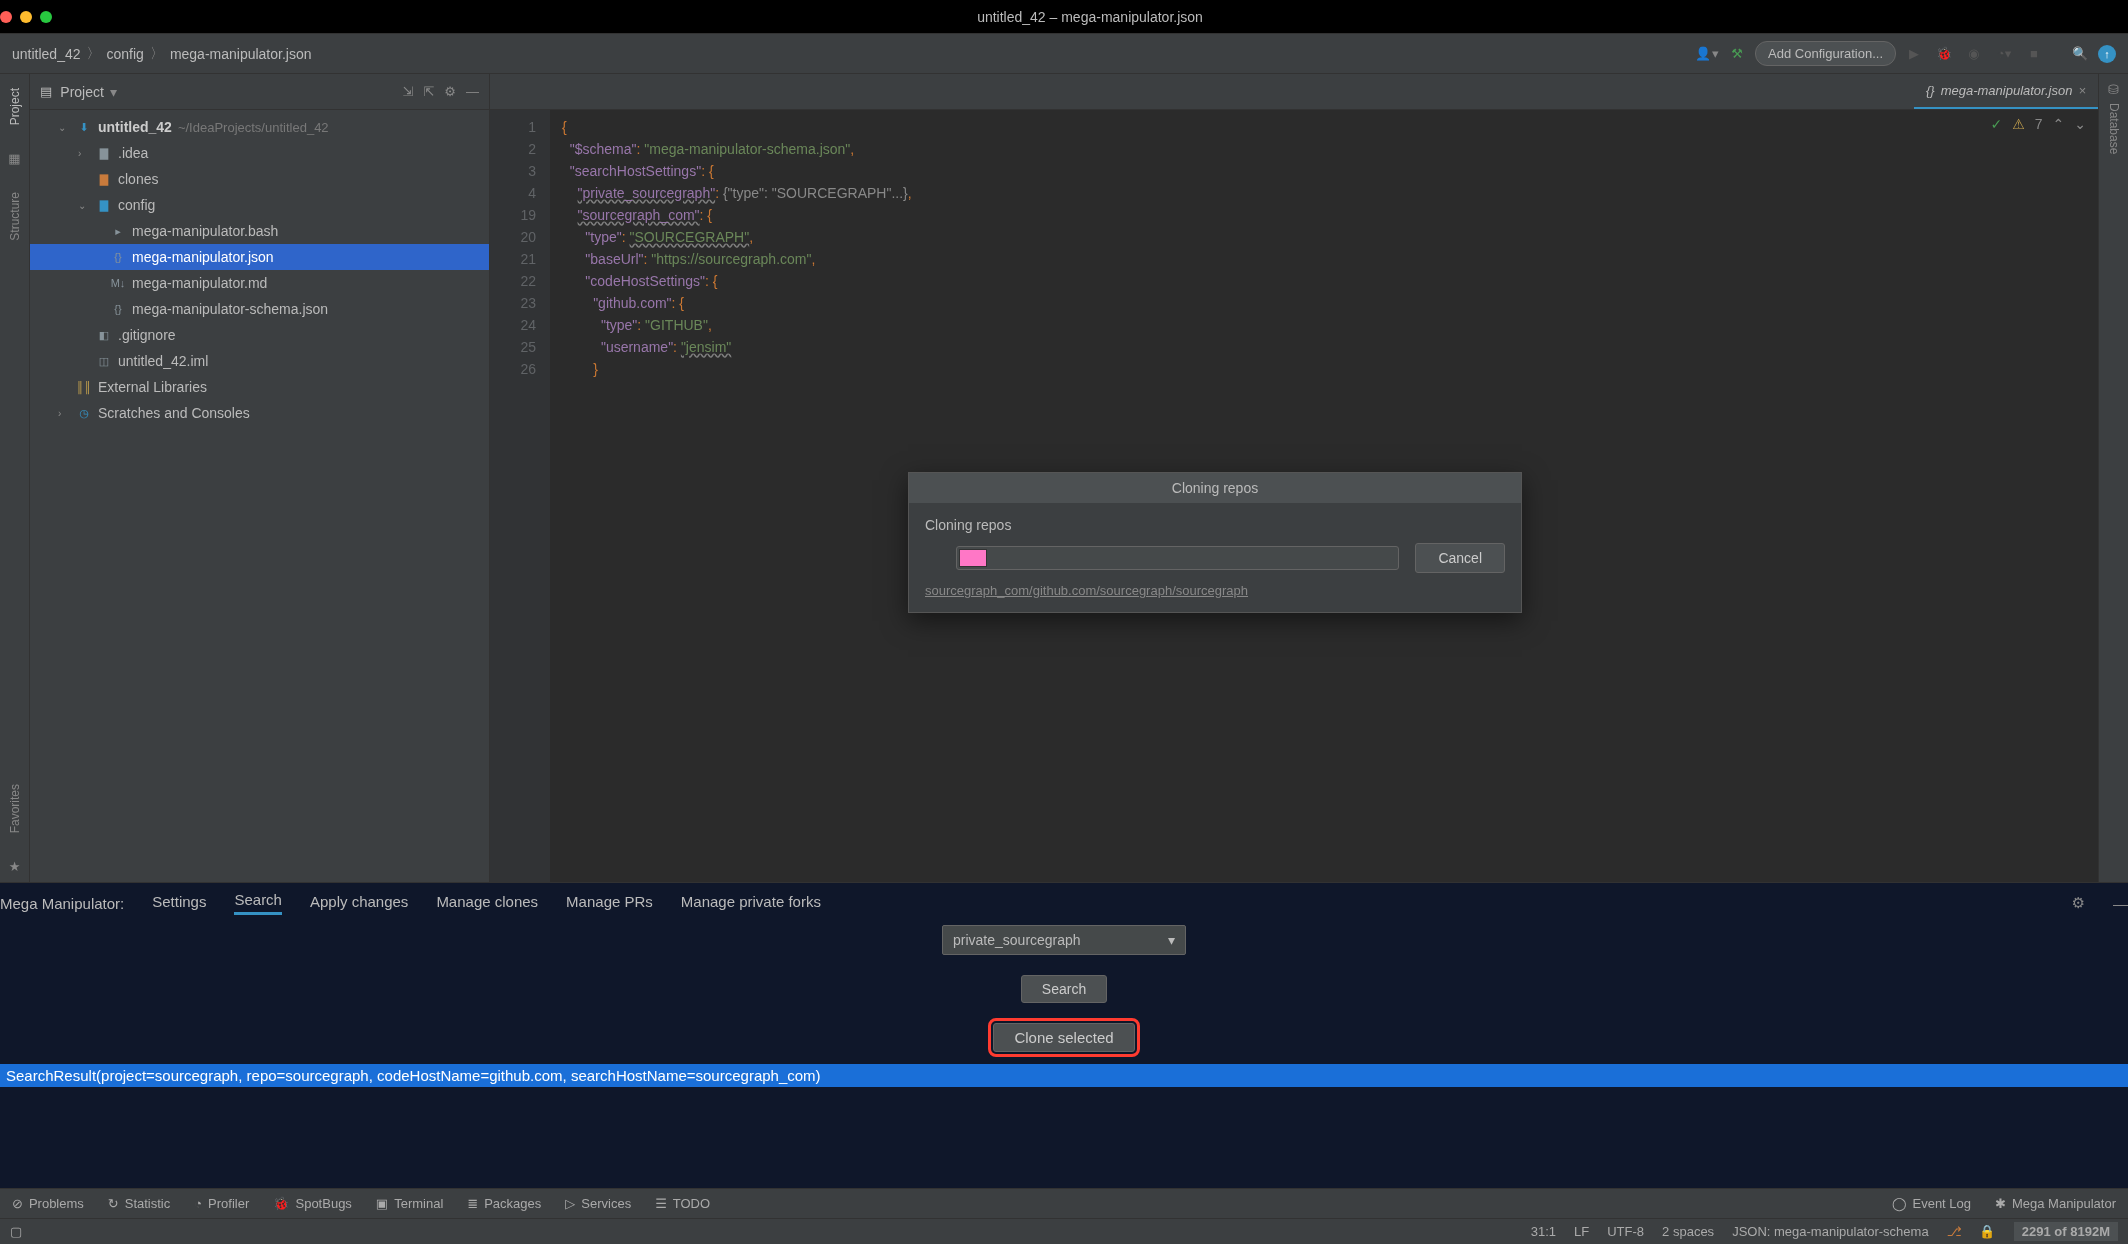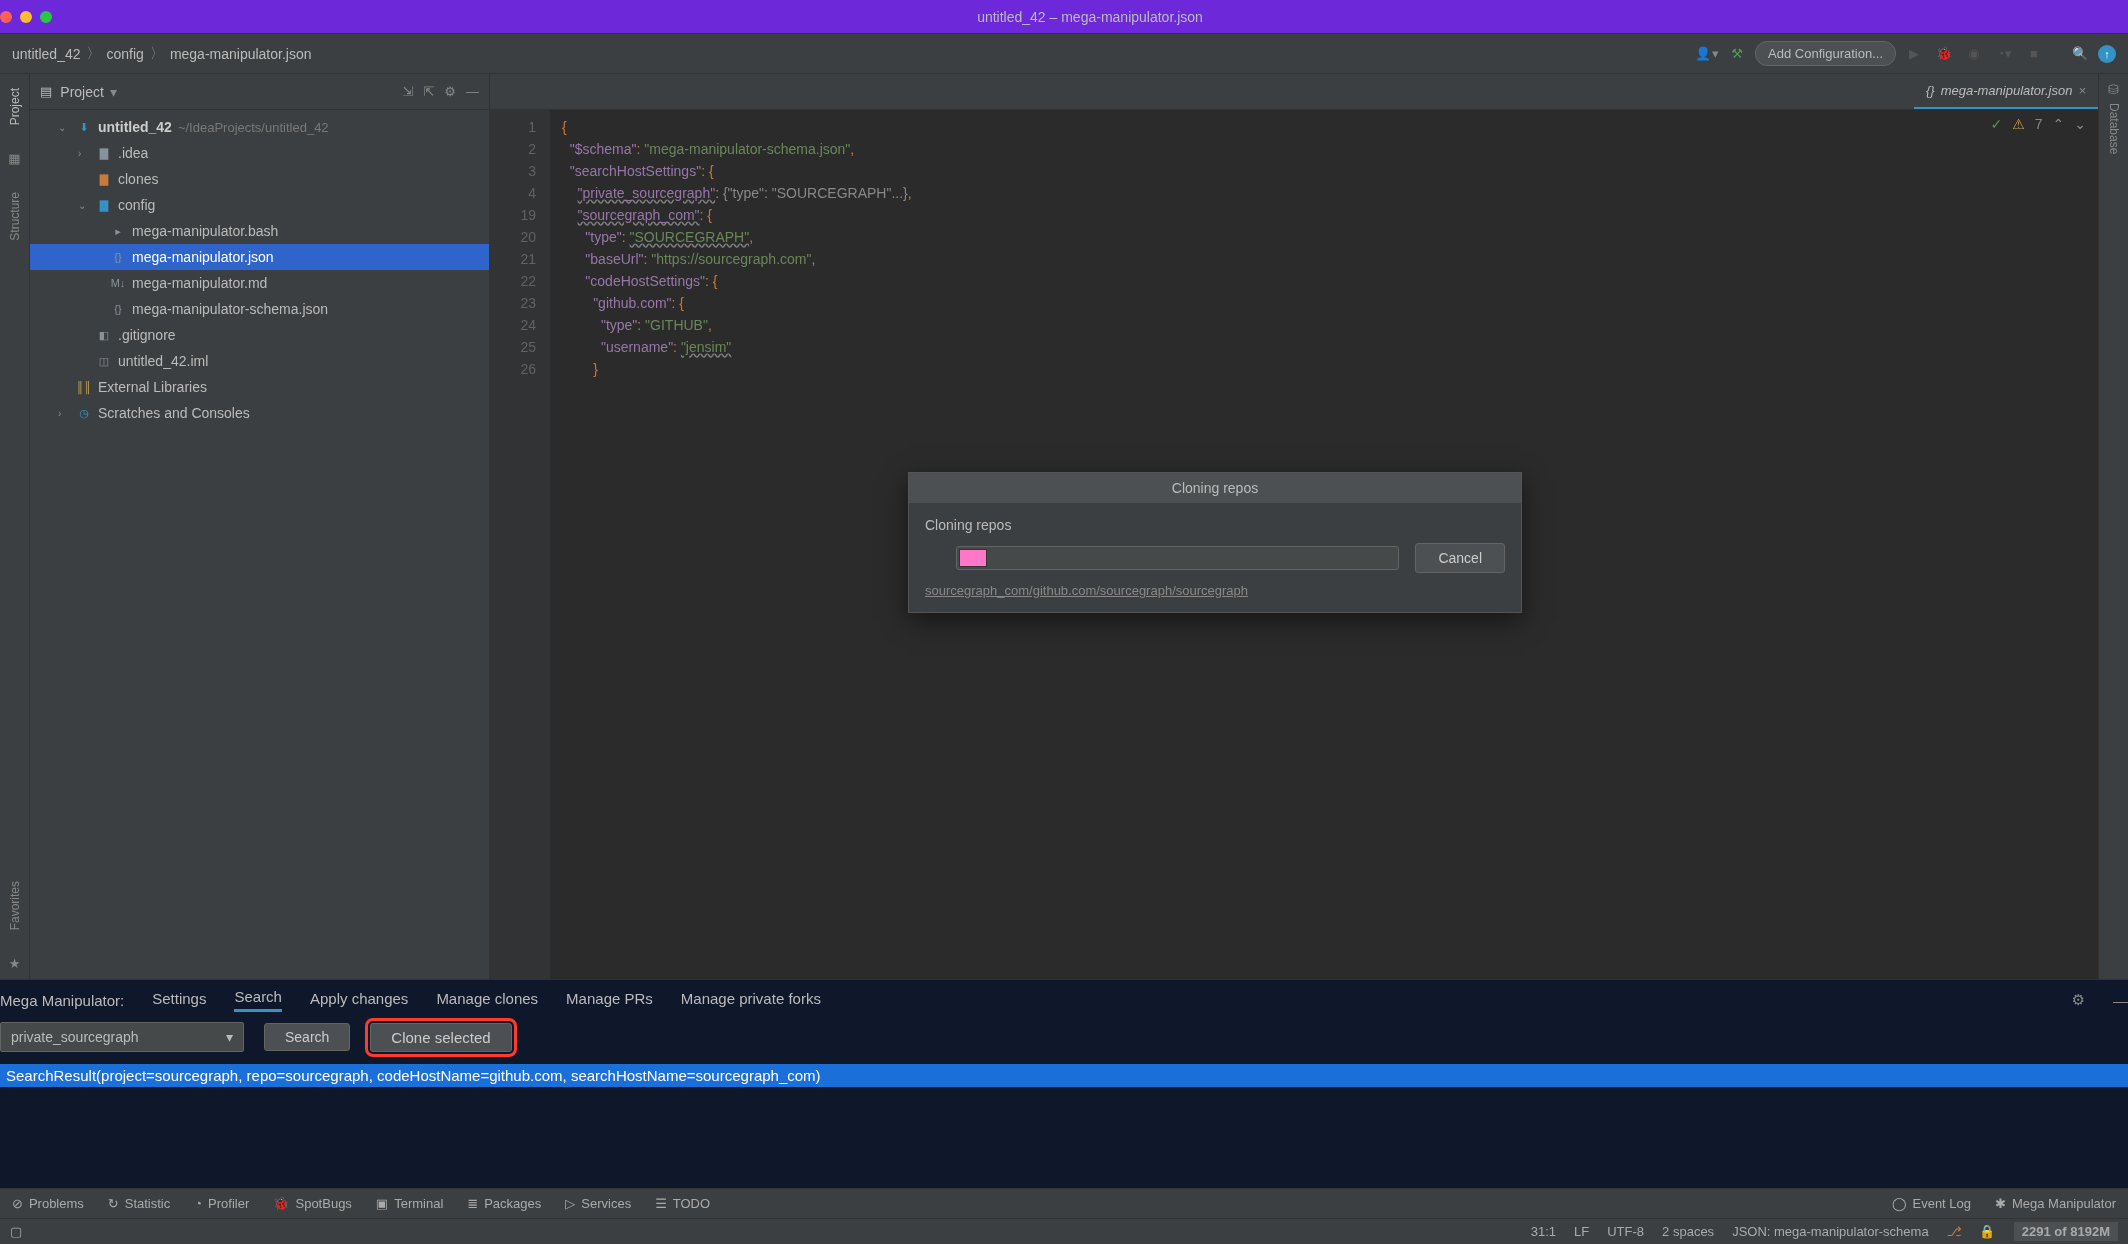--- a/index.html
+++ b/index.html
@@ -1,20 +1,20 @@
 <!DOCTYPE html>
 <html><head>
 <meta charset="utf-8">
 <style>
 * { margin: 0; padding: 0; box-sizing: border-box; font-family: -apple-system, BlinkMacSystemFont, "Segoe UI", sans-serif; }
 body { background: #3c3f41; color: #bbbbbb; font-size: 13px; overflow: hidden; width: 2128px; height: 1244px; transform-origin: top left; }
 .window { display: flex; flex-direction: column; height: 100%; }
 
 
-.titlebar { height: 34px; background: #6d28d9; display: flex; align-items: center; padding: 0 0; border-bottom: 1px solid #323232; }
+.titlebar { height: 34px; background: #000000; display: flex; align-items: center; padding: 0 0; border-bottom: 1px solid #323232; }
 .traffic-lights { display: flex; gap: 8px; }
 .traffic-light { width: 12px; height: 12px; border-radius: 50%; }
 .tl-red { background: #ff5f57; }
 .tl-yellow { background: #febc2e; }
 .tl-green { background: #28c840; }
 .title-text { flex: 1; text-align: center; color: #bbb; font-size: 14px; }
 
 
 .navbar { height: 40px; background: #3c3f41; display: flex; align-items: center; padding: 0 12px; border-bottom: 1px solid #323232; gap: 6px; }
 .breadcrumb { display: flex; align-items: center; gap: 6px; font-size: 14px; }
@@ -77,21 +77,21 @@
 .dialog-btn { background: #4c5052; border: 1px solid #646464; padding: 6px 22px; border-radius: 3px; color: #ccc; font-size: 14px; cursor: pointer; }
 .dialog-sub { color: #888; margin-top: 10px; font-size: 13px; text-decoration: underline; }
 
 
 .tool-panel { background: #0f172a; border-top: 1px solid #323232; padding: 8px 0 6px; display: flex; flex-direction: column; gap: 10px; }
 .mm-tabs { display: flex; align-items: center; gap: 28px; font-size: 15px; }
 .mm-tab { color: #bbb; cursor: pointer; padding-bottom: 4px; }
 .mm-tab.active { border-bottom: 3px solid #3592c4; }
 .mm-label { color: #bbb; }
 .mm-tabs-spacer { flex: 1; }
-.mm-controls { display: flex; gap: 20px; align-items: center; }
+.mm-controls { display: flex; gap: 20px; align-items: center; flex-direction: column; }
 .mm-select { width: 244px; height: 30px; background: #45494a; border: 1px solid #646464; display: flex; align-items: center; padding: 0 10px; justify-content: space-between; color: #bbb; font-size: 14px; border-radius: 2px; }
 .mm-searchbtn { background: #4c5052; border: 1px solid #646464; padding: 5px 20px; border-radius: 3px; color: #ccc; font-size: 14px; cursor: pointer; }
 .mm-query { flex: 1; height: 30px; background: #45494a; border: 1px solid #646464; padding: 0 10px; color: #bbb; font-size: 14px; border-radius: 2px; }
 .mm-clonebtn { background: #4c5052; border: 1px solid #646464; padding: 5px 20px; border-radius: 3px; color: #ccc; font-size: 15px; cursor: pointer; outline: 3px solid #ff3b30; outline-offset: 2px; }
 .mm-result-row { background: #1a6fd8; color: #fff; padding: 3px 6px; font-size: 15px; margin: 2px 0 0; }
 .mm-results { height: 120px; }
 
 
 .bottom-tools { height: 30px; display: flex; align-items: center; padding: 0 12px; border-top: 1px solid #323232; gap: 24px; font-size: 13px; color: #aaa; }
 .bt-item { display: flex; align-items: center; gap: 6px; cursor: pointer; }

